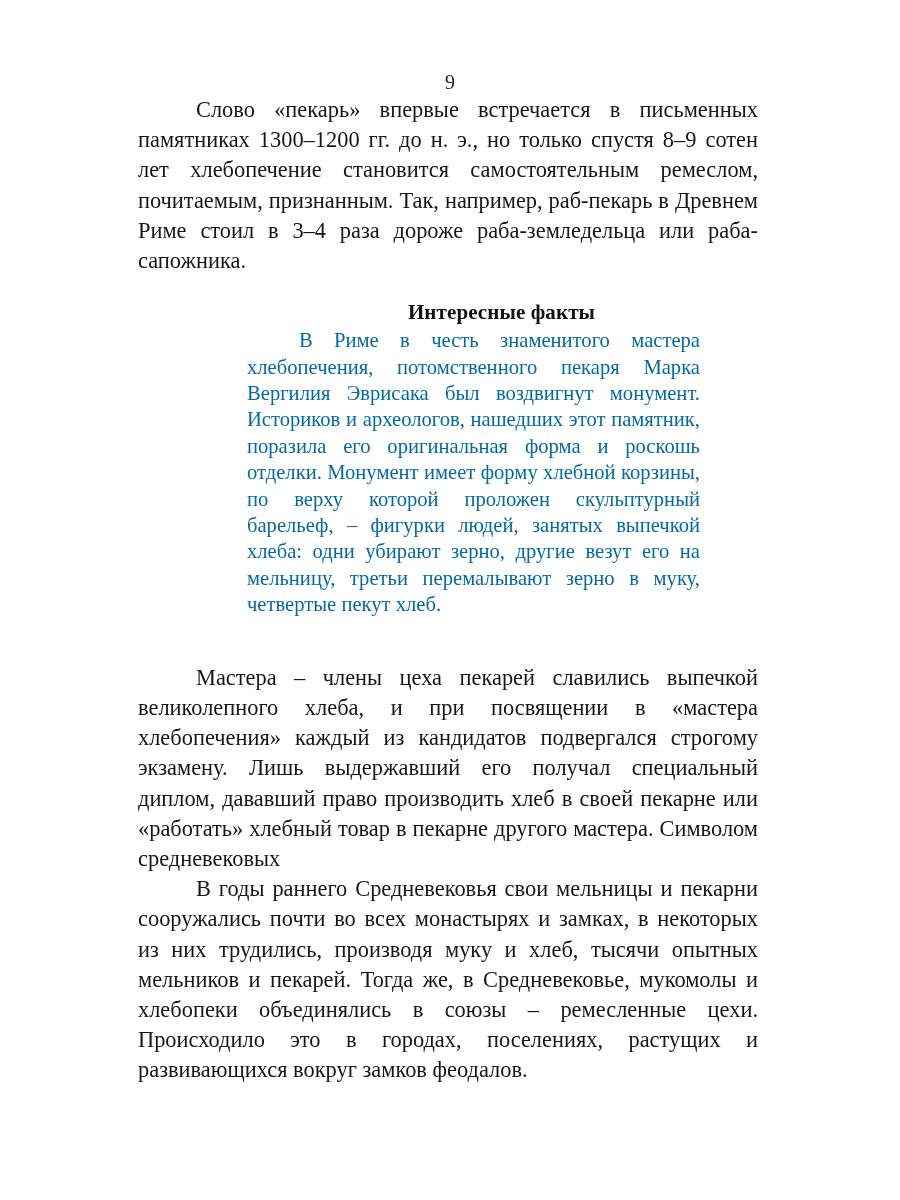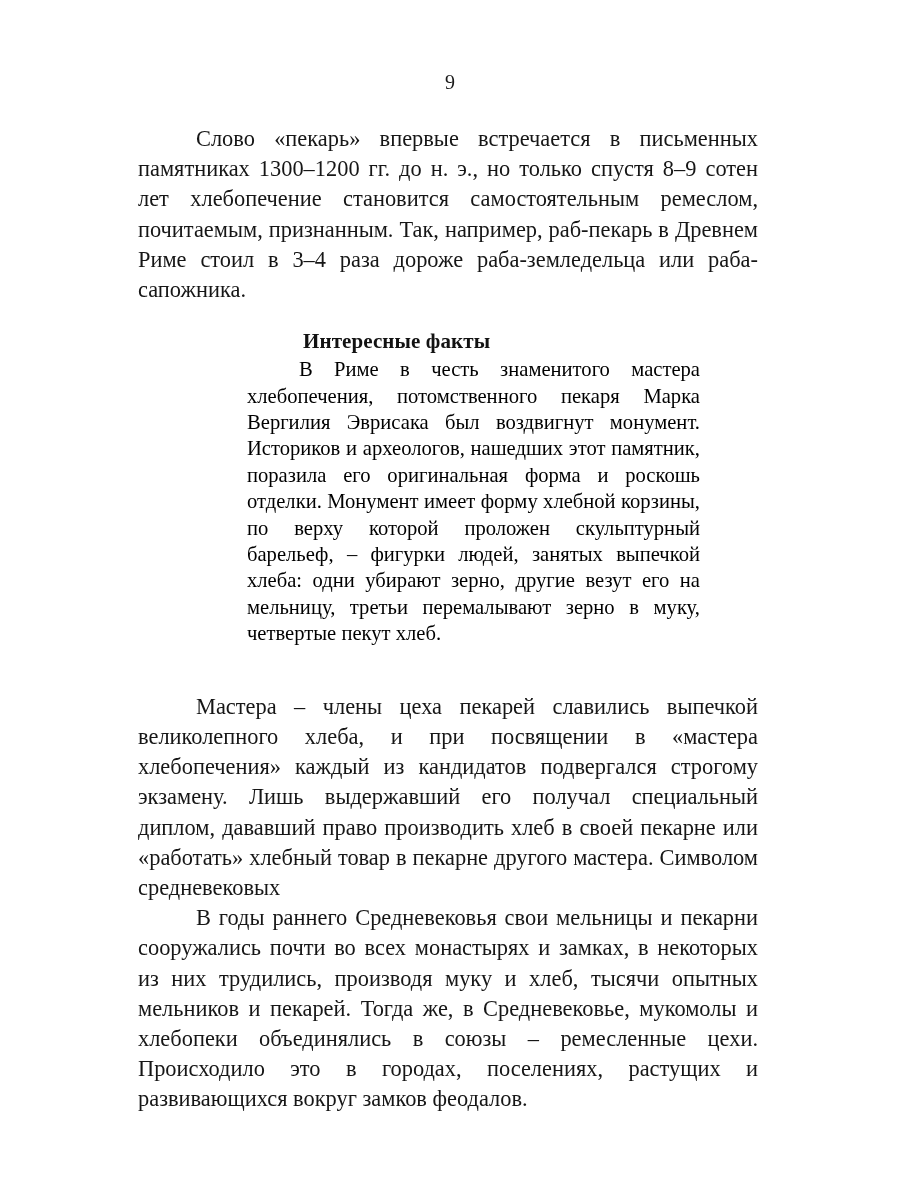--- a/index.html
+++ b/index.html
@@ -25,21 +25,21 @@
     top: 70px;
     left: 0;
     width: 900px;
     text-align: center;
     font-size: 20px;
     line-height: 24px;
     color: #1a1a1a;
   }
   .body-text {
     position: absolute;
-    top: 124px;
+    top: 95px;
     left: 138px;
     width: 620px;
   }
   p.para {
     margin: 0;
     font-size: 22.4px;
     line-height: 30.2px;
     text-align: justify;
     text-justify: inter-word;
     text-indent: 58px;
@@ -55,32 +55,32 @@
     padding: 0;
     width: 453px;
     margin-left: 109px;
   }
   .inset-heading {
     margin: 0;
     font-size: 21px;
     line-height: 30px;
     font-weight: bold;
     text-indent: 56px;
-    text-align: left;
+    text-align: center;
     color: #121212;
     letter-spacing: 0.1px;
   }
   p.inset-para {
     margin: 0;
     font-size: 20.6px;
     line-height: 26.4px;
     text-align: justify;
     text-justify: inter-word;
     text-indent: 52px;
-    color: #000000;
+    color: #0369a1;
   }
   .gap-block-top { height: 21px; }
   .gap-block-bottom { height: 45px; }
 </style>
 </head>
 <body>
 
 <div class="page">
 
   <div class="page-number">9</div>

